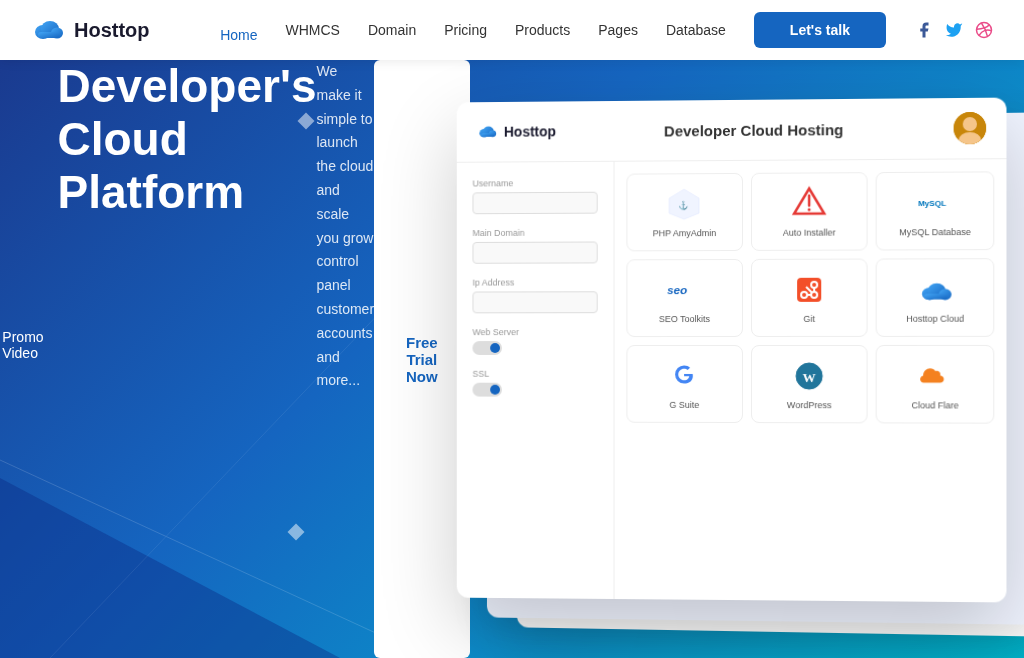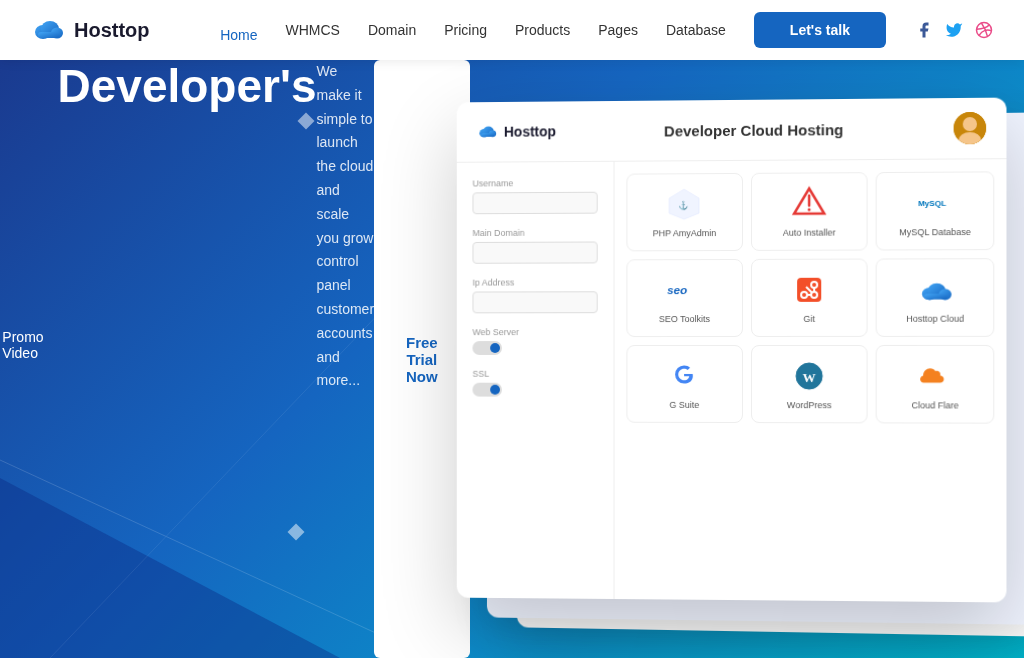--- a/index.html
+++ b/index.html
@@ -218,20 +218,21 @@
   <div class="hero-content">
     <div class="promo-video">
       <div class="play-btn">
         <div class="play-triangle"></div>
       </div>
       <span class="promo-label">Promo Video</span>
     </div>
 
     <h1 class="hero-title">
       <span>Developer's</span><br>
+      <span>Cloud Platform</span>
     </h1>
     <p class="hero-desc">We make it simple to launch the cloud and scale you grow control panel customer accounts and more...</p>
     <button class="free-trial-btn">Free Trial Now</button>
   </div>
 
   <div class="dashboard-wrapper">
     <div class="card-back"></div>
     <div class="card-back2"></div>
     <div class="dashboard-card">
 

